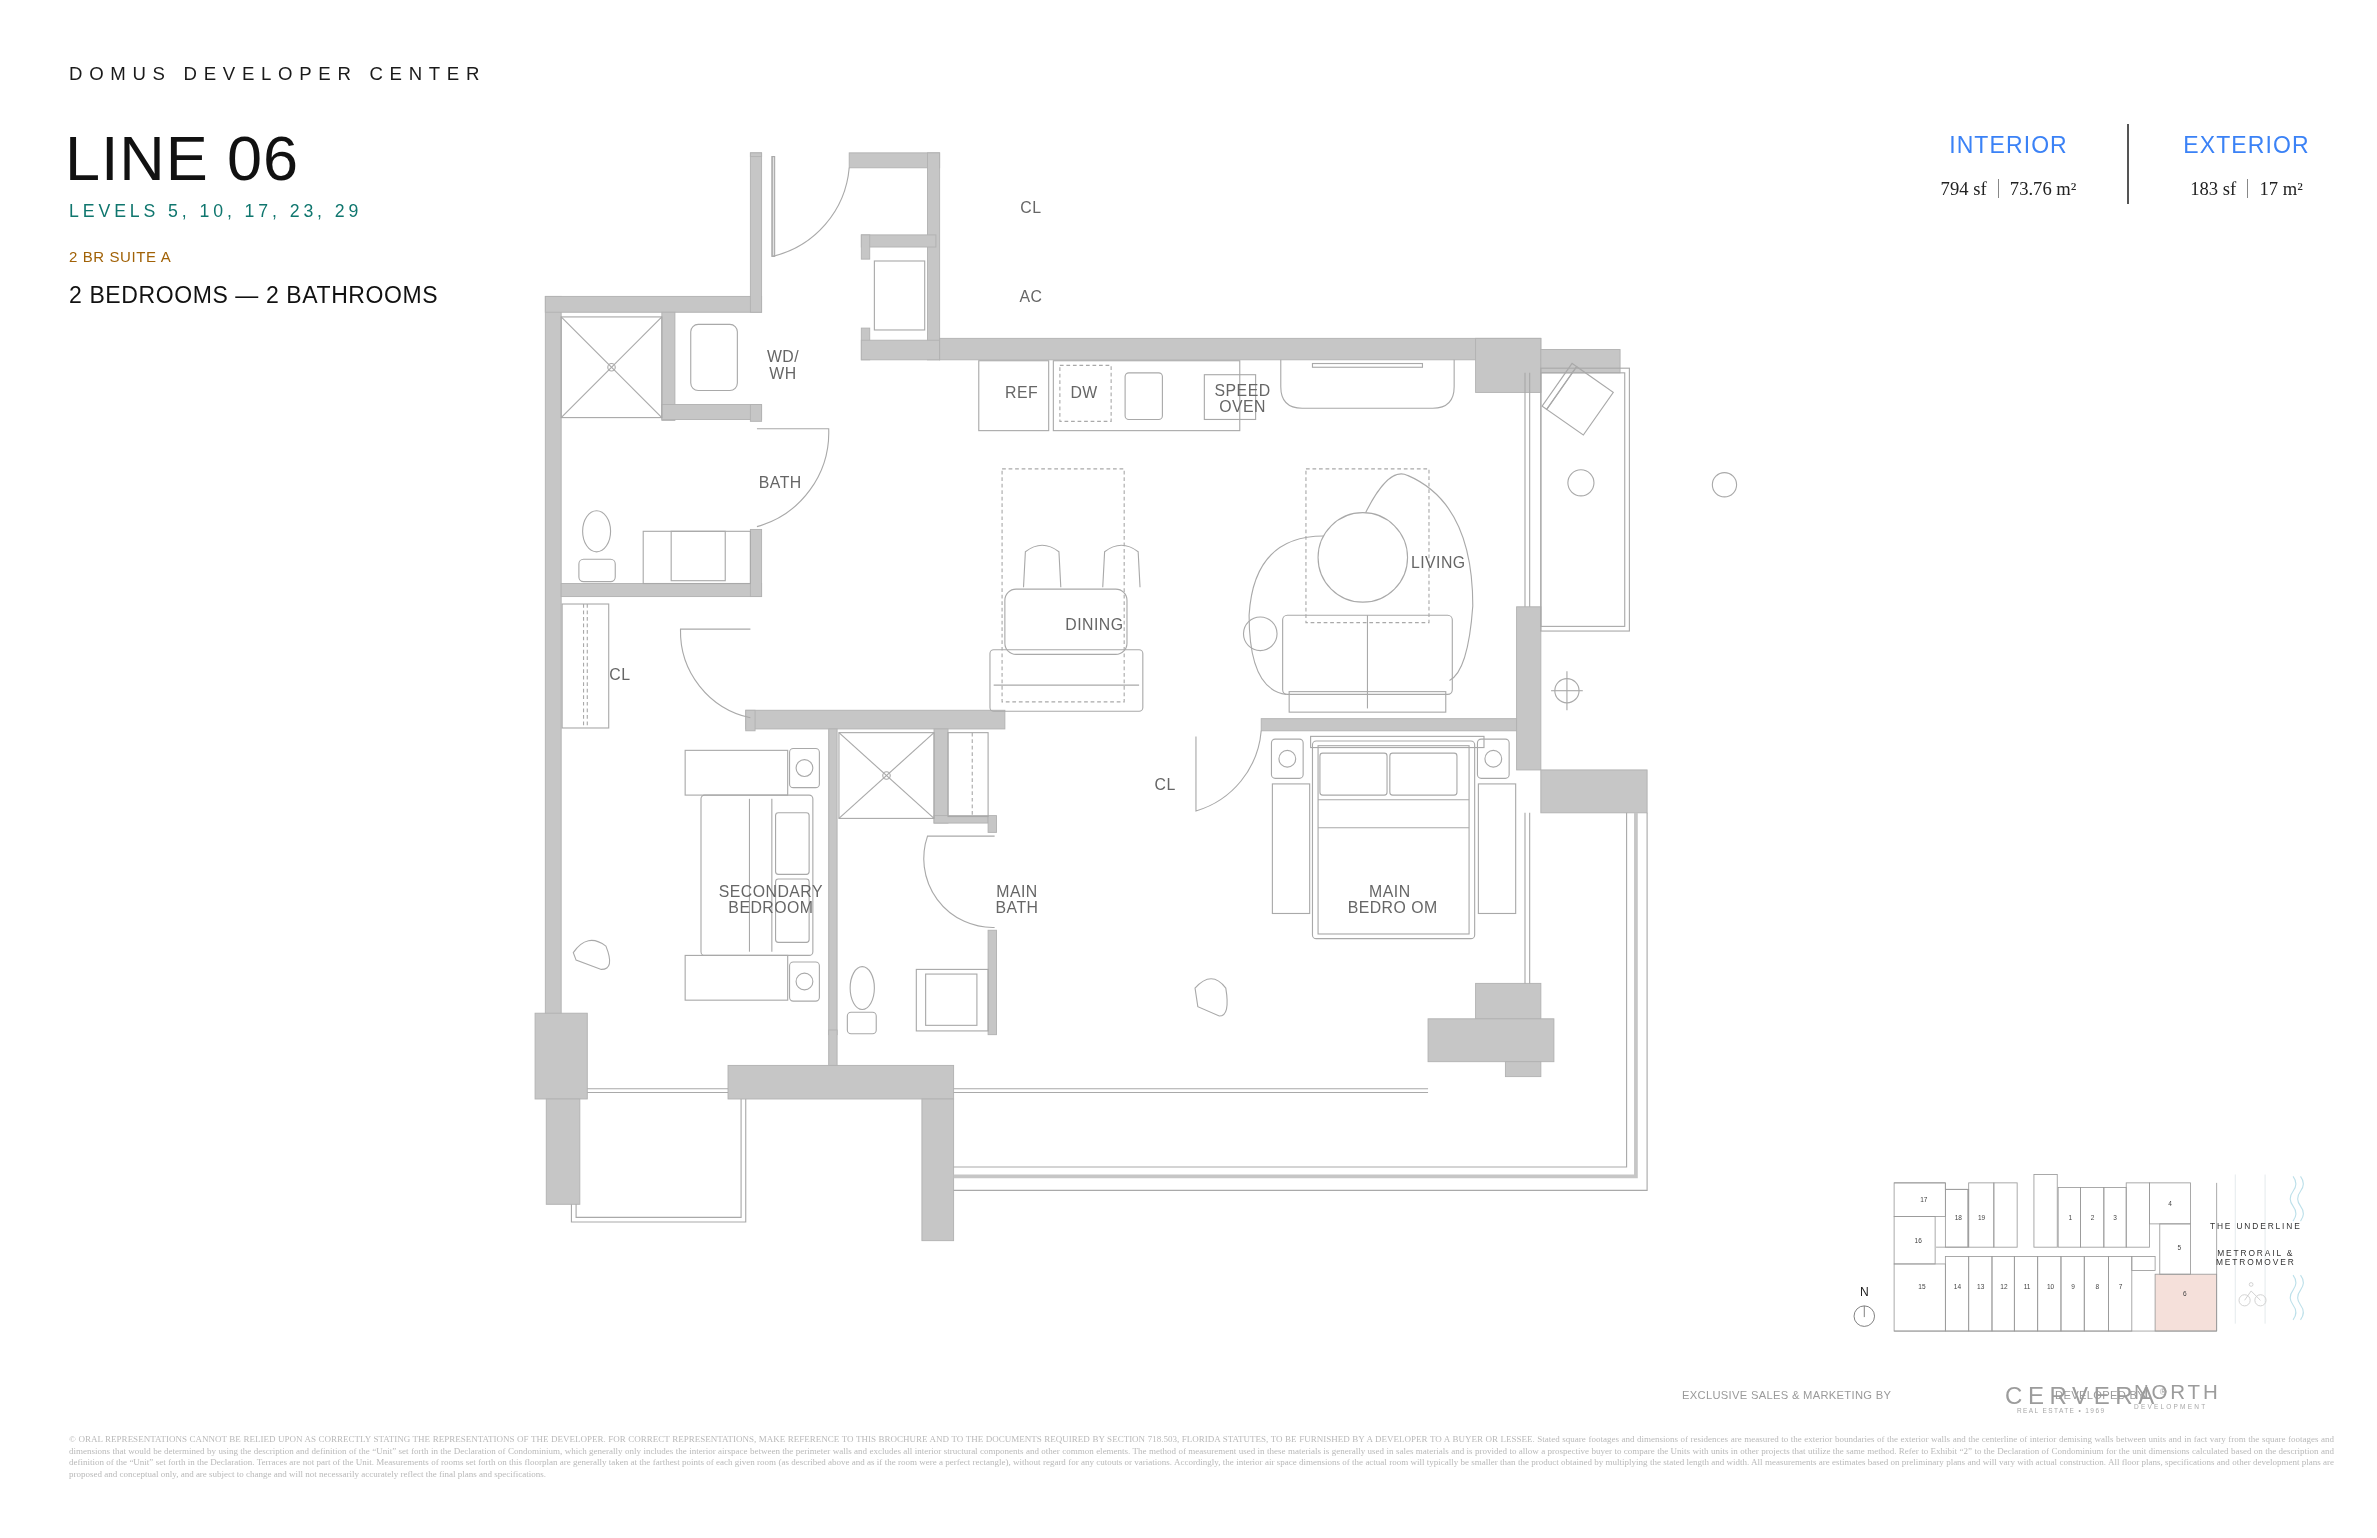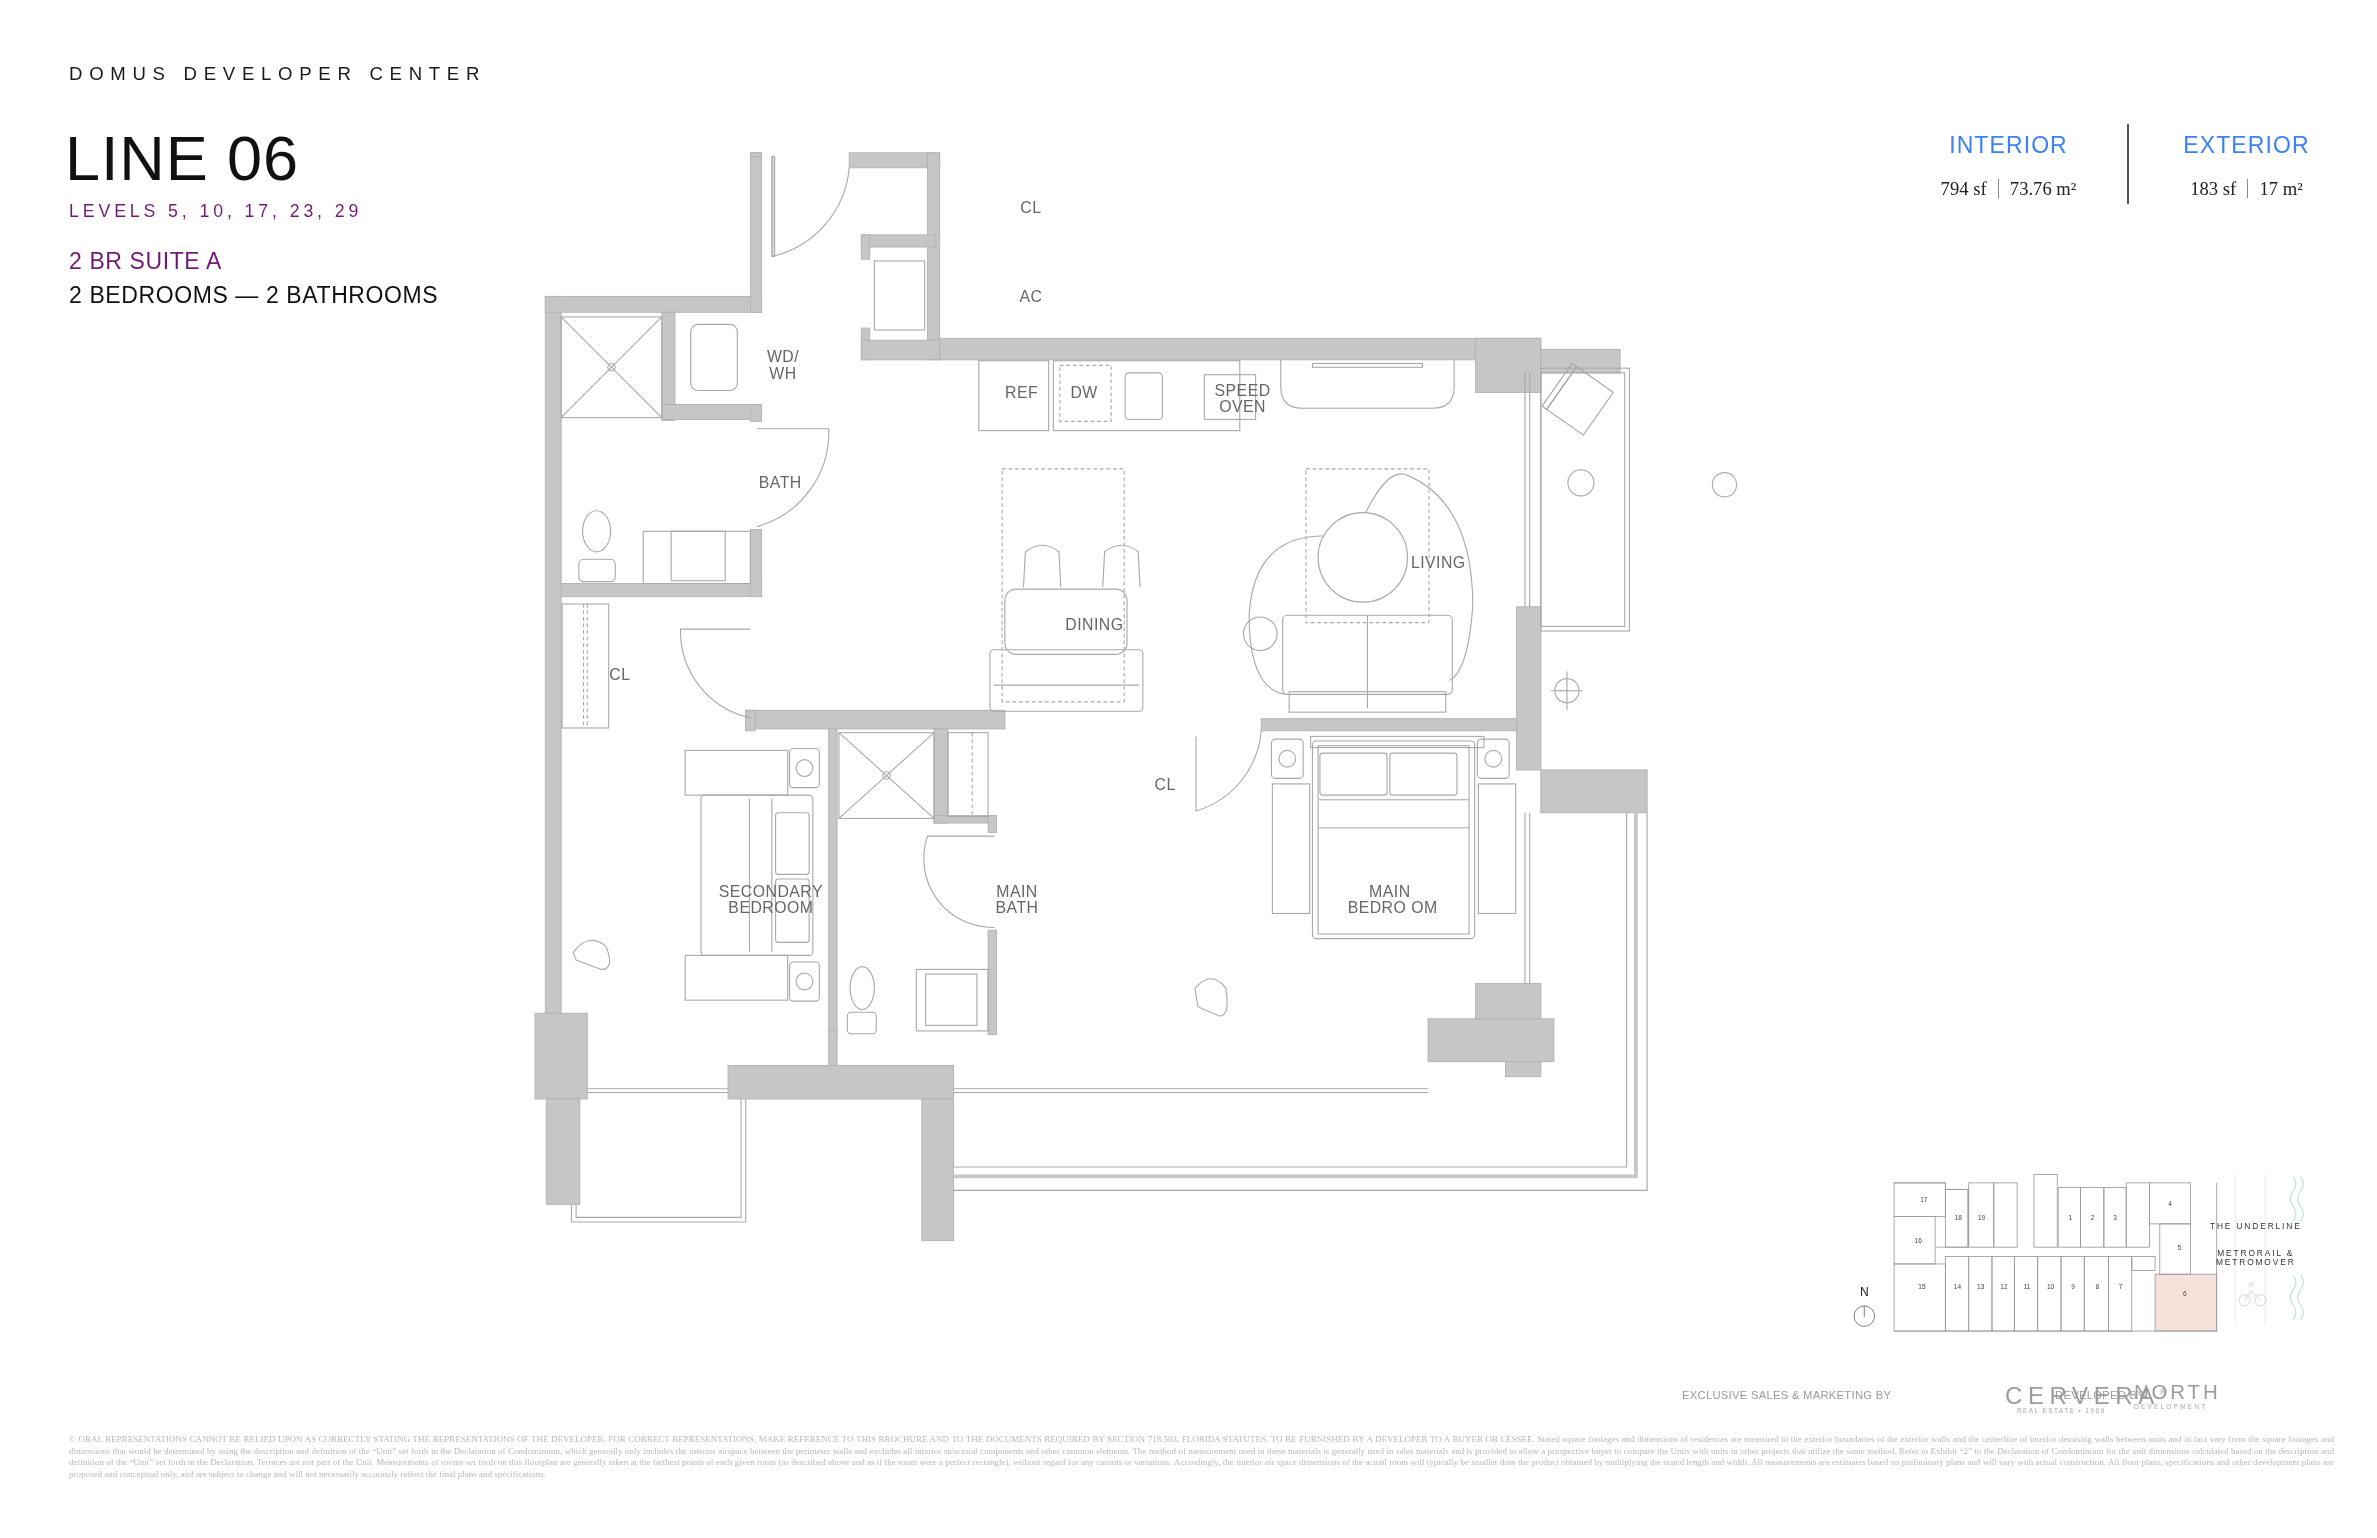--- a/index.html
+++ b/index.html
@@ -1,21 +1,21 @@
 <!DOCTYPE html>
 <html style="font-size:15px"><head>
 <meta charset="utf-8">
 <style>
   html, body { margin:0; padding:0; background:#ffffff; }
   body { width:2377px; height:1538px; position:relative; overflow:hidden; font-family:"Liberation Sans", sans-serif; color:#111; }
   .abs { position:absolute; }
   .brand { left:69px; top:63px; font-size:18.6px; letter-spacing:6.7px; color:#1a1a1a; }
   .line-title { left:65px; top:127px; font-size:63px; letter-spacing:0.9px; color:#111; font-weight:400; line-height:1; }
-  .levels { left:69px; top:201px; font-size:17.7px; letter-spacing:3.9px; color:#701a75; }
-  .suite { left:69px; top:248px; font-size:23px; letter-spacing:0.6px; color:#701a75; }
+  .levels { left:69px; top:201px; font-size:17.7px; letter-spacing:3.9px; color:#0f766e; }
+  .suite { left:69px; top:248px; font-size:15px; letter-spacing:0.6px; color:#a16207; }
   .beds { left:69px; top:282px; font-size:23px; letter-spacing:0.6px; color:#111; }
   .area-block { top:132px; text-align:center; }
   .area-head { font-size:23px; letter-spacing:1.1px; color:#3b82f6; }
   .area-vals { font-family:"Liberation Serif", serif; font-size:18.6px; color:#222; margin-top:19px; white-space:nowrap; }
   .area-vals .sep { display:inline-block; width:0.9px; height:18.6px; background:#888; margin:0 11.2px; vertical-align:-2.8px; }
   .area-divider { left:2127px; top:124px; width:1.9px; height:80px; background:#555; }
   #plan { left:0; top:0; }
   .room-label { font-family:"Liberation Sans", sans-serif; font-size:17px; fill:#666; letter-spacing:0.5px; }
   .key-num { font-family:"Liberation Sans", sans-serif; font-size:7px; fill:#444; }
   .key-label { font-family:"Liberation Sans", sans-serif; font-size:9px; fill:#333; letter-spacing:2px; }

